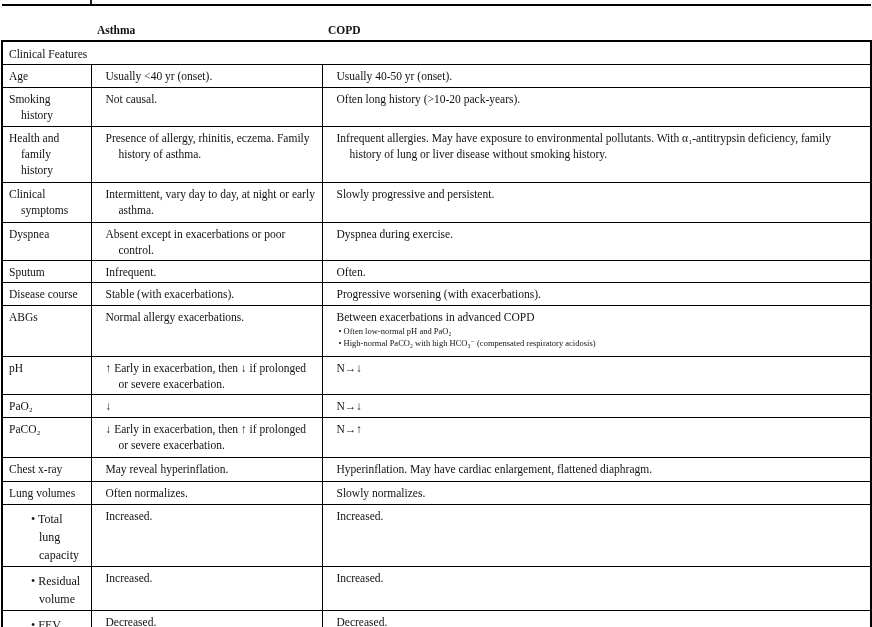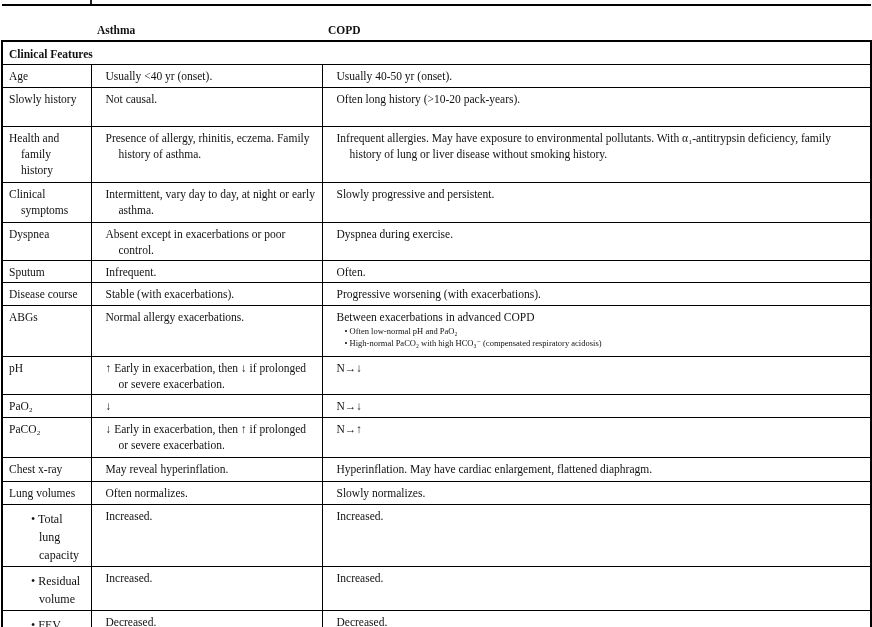--- a/index.html
+++ b/index.html
@@ -7,28 +7,28 @@
         font-family:"Liberation Serif","DejaVu Serif",serif;color:#111111;}
   .tick{position:absolute;left:90px;top:0;width:1.5px;height:5px;background:#222;}
   table.cmp{position:absolute;left:1px;top:4px;width:869px;border-collapse:collapse;
             table-layout:fixed;border:2px solid #000;}
   td{border:1px solid #000;vertical-align:top;padding:3px 6px 2px 6px;
      font-size:11.5px;line-height:16px;overflow:hidden;}
   
   tr.hdr td{border-left:hidden;border-right:hidden;border-bottom:2px solid #000;
             font-weight:bold;vertical-align:middle;padding-top:16px;}
   
-  td.section{font-weight:bold;vertical-align:middle;padding-top:4px;margin-left:32px;}
+  td.section{font-weight:normal;vertical-align:middle;padding-top:4px;margin-left:32px;}
   .hang{padding-left:21px;text-indent:-13px;}
   td.lbl .hang{padding-left:12px;text-indent:-12px;}
   
   .sub-l{font-size:12px;line-height:18px;padding-left:30px;text-indent:-8px;padding-top:2px;}
   .sub-l::before{content:"• ";}
   
-  .blt{font-size:8.5px;line-height:12px;margin-left:16px;padding-left:8px;text-indent:-8px;}
+  .blt{font-size:8.5px;line-height:12px;margin-left:10px;padding-left:8px;text-indent:-8px;}
   .blt::before{content:"• ";}
   
   tr.h27{height:27px} tr.h22{height:22px} tr.h23{height:23px} tr.h24{height:24px}
   tr.h32{height:32px} tr.h36{height:36px} tr.h38{height:38px} tr.h39{height:39px}
   tr.h40{height:40px} tr.h51{height:51px} tr.h56{height:56px}
 </style>
 </head>
 <body>
 
 <div class="page">
@@ -59,21 +59,21 @@
       <td>
             <div class="hang">Usually &lt;40 yr (onset).</div>
           </td>
       <td>
             <div class="hang">Usually 40-50 yr (onset).</div>
           </td>
     </tr>
 
     <tr class="h39">
       <td class="lbl">
-            <div class="hang">Slowly history</div>
+            <div class="hang">Smoking history</div>
           </td>
       <td>
             <div class="hang">Not causal.</div>
           </td>
       <td>
             <div class="hang">Often long history (&gt;10-20 pack-years).</div>
           </td>
     </tr>
 
     <tr class="h56">

